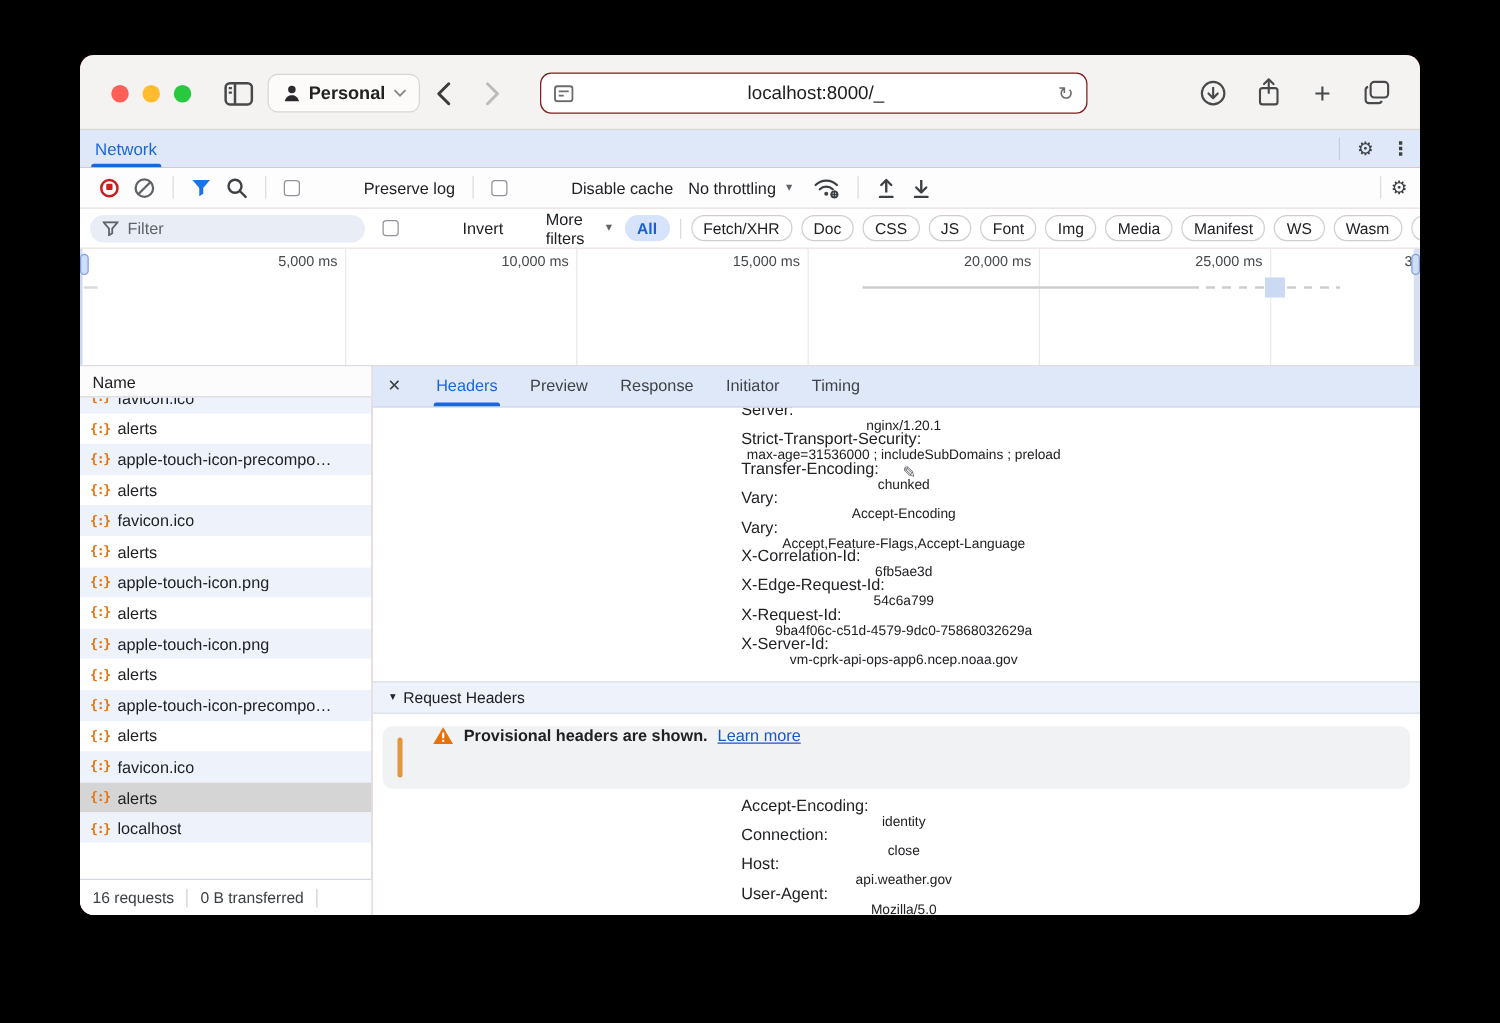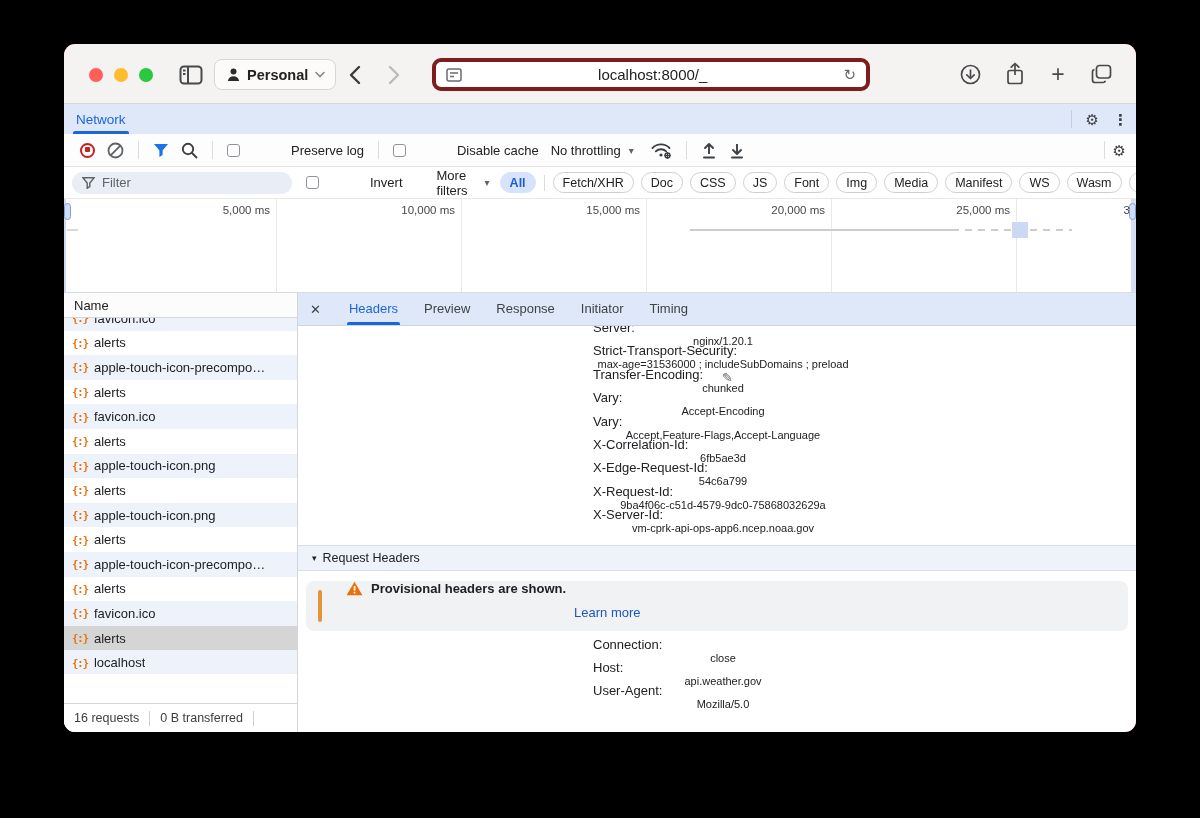--- a/index.html
+++ b/index.html
@@ -14,21 +14,21 @@
   .light{width:14px;height:14px;border-radius:50%;}
   .l-red{background:#ff5f57;} .l-yel{background:#febc2e;} .l-grn{background:#28c840;}
   .sbtn{position:absolute;display:flex;align-items:center;justify-content:center;color:#46484a;}
   .sidebar-toggle{left:113px;top:20px;width:28px;height:22px;}
   .profile{position:absolute;left:150px;top:15px;height:31px;padding:0 10px 0 12px;background:#fcfbfa;
     border:1px solid #d8d6d4;border-radius:8px;display:flex;align-items:center;gap:7px;}
   .profile-label{font-size:14.5px;font-weight:700;color:#222;}
   .nav-back{left:278px;top:20px;width:24px;height:22px;color:#3a3b3d;}
   .nav-fwd{left:318px;top:20px;width:24px;height:22px;color:#bdbbb9;}
   .urlbar{position:absolute;left:368px;top:14px;width:438px;height:33px;background:#fff;
-    border:4px solid #7f1d1d;border-radius:9px;display:flex;align-items:center;padding:0 10px;}
+    border:1px solid #7f1d1d;border-radius:9px;display:flex;align-items:center;padding:0 10px;}
   .url-text{flex:1;text-align:center;font-size:15px;color:#1d1d1f;}
   .reload{font-size:15px;color:#6b6b6d;}
   .rb{position:absolute;top:17px;width:26px;height:26px;display:flex;align-items:center;justify-content:center;color:#48494b;}
   .plus-glyph{font-size:23px;font-weight:300;line-height:1;color:#48494b;}
   
   .dt-tabs{position:absolute;left:0;top:60px;width:1072px;height:30px;background:#dfe8f9;}
   .net-tab{position:absolute;left:12px;top:0;height:30px;display:flex;align-items:center;}
   .net-tab-label{font-size:13.5px;color:#1b66d9;font-weight:500;}
   .net-underline{position:absolute;left:-3px;right:-3px;bottom:0;height:3px;background:#1b66d9;border-radius:2px 2px 0 0;}
   .dt-tabs-right{position:absolute;right:8px;top:0;height:30px;display:flex;align-items:center;gap:14px;}
@@ -112,21 +112,21 @@
   .kv-v{font-size:11px;color:#202124;white-space:nowrap;}
   .kv-edit{font-size:13px;color:#5f6368;margin-left:9px;}
   .sect{margin-top:14px;height:26px;background:#eef2fa;border-top:1px solid #dadee8;
     border-bottom:1px solid #dadee8;display:flex;align-items:center;padding:0 14px;gap:6px;}
   .sect-tri{font-size:9px;color:#202124;}
   .sect-title{font-size:12.5px;color:#202124;font-weight:500;}
   .callout{margin:10px 8px 0 8px;height:50px;background:#f1f2f3;border-radius:8px;
     position:relative;display:flex;align-items:flex-start;padding-left:40px;gap:8px;}
   .callout-bar{position:absolute;left:12px;top:9px;width:3.5px;height:32px;background:#e2953d;border-radius:2px;}
   .warn-txt{font-size:13px;font-weight:700;color:#202124;}
-  .warn-link{font-size:13px;color:#1956c8;margin-top:24px;}
+  .warn-link{font-size:13px;color:#1956c8;text-decoration:underline;}
   .kv-list.reqh{margin-top:6px;}
   svg{display:block;}
 </style>
 </head>
 <body>
 
 <div class="win">
 
   <div class="chrome">
     <div class="lights">
@@ -473,20 +473,24 @@
           <svg width="17" height="15" viewBox="0 0 17 15">
             <path d="M8.5 0.8 L16.4 14.2 H0.6 Z" fill="#e8710a"></path>
             <rect x="7.7" y="5" width="1.7" height="4.6" fill="#fff"></rect>
             <rect x="7.7" y="10.8" width="1.7" height="1.7" fill="#fff"></rect>
           </svg>
           <span class="warn-txt">Provisional headers are shown.</span>
           <span class="warn-link">Learn more</span>
         </div>
         <div class="kv-list reqh">
             <div class="kv">
+              <span class="kv-n">Accept-Encoding:</span>
+              <span class="kv-v">identity</span>
+            </div>
+            <div class="kv">
               <span class="kv-n">Connection:</span>
               <span class="kv-v">close</span>
             </div>
             <div class="kv">
               <span class="kv-n">Host:</span>
               <span class="kv-v">api.weather.gov</span>
             </div>
             <div class="kv">
               <span class="kv-n">User-Agent:</span>
               <span class="kv-v">Mozilla/5.0</span>

